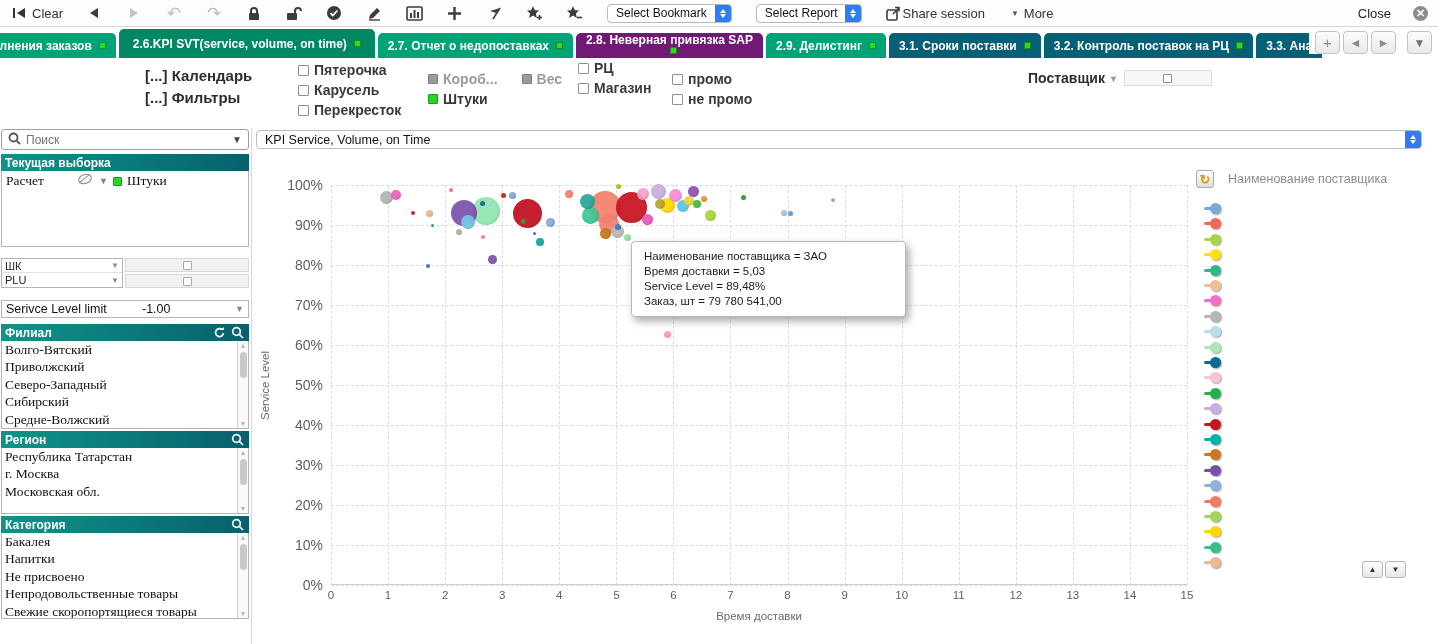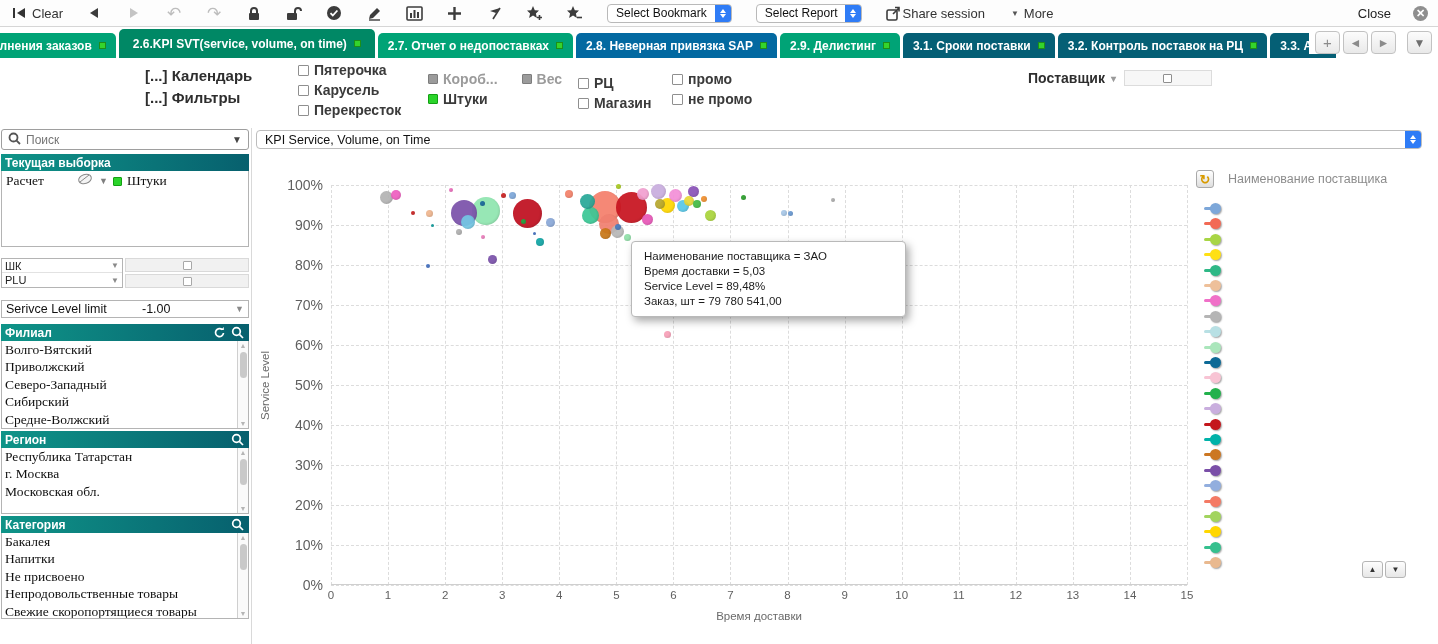--- a/index.html
+++ b/index.html
@@ -258,21 +258,21 @@
           <span class="ind" style="background: rgb(53, 212, 44);"></span>
         </div>
         <div class="tab active" style="background: rgb(0, 136, 101);">
           <span>2.6.KPI SVT(service, volume, on time)</span>
           <span class="ind" style="background: rgb(53, 212, 44);"></span>
         </div>
         <div class="tab" style="background: rgb(0, 163, 118);">
           <span>2.7. Отчет о недопоставках</span>
           <span class="ind" style="background: rgb(53, 212, 44);"></span>
         </div>
-        <div class="tab" style="background: #0369a1;">
+        <div class="tab" style="background: #701a75; flex-direction: column;">
           <span>2.8. Неверная привязка SAP</span>
           <span class="ind" style="background: rgb(53, 212, 44);"></span>
         </div>
         <div class="tab" style="background: rgb(0, 163, 118);">
           <span>2.9. Делистинг</span>
           <span class="ind" style="background: rgb(53, 212, 44);"></span>
         </div>
         <div class="tab" style="background: rgb(5, 95, 117);">
           <span>3.1. Сроки поставки</span>
           <span class="ind" style="background: rgb(53, 212, 44);"></span>
@@ -321,21 +321,21 @@
           <span class="sq gray"></span>
           <span>Вес</span>
         </div>
       </div>
     <div class="chk-col" id="grp-measure2" style="left:428px; top:33px;">
         <div class="chk-row">
           <span class="sq green"></span>
           <span>Штуки</span>
         </div>
       </div>
-    <div class="chk-col" id="grp-location" style="left:578px; top:17px;">
+    <div class="chk-col" id="grp-location" style="left:578px; top:2px;">
         <div class="chk-row">
           <span class="chk-box"></span>
           <span>РЦ</span>
         </div>
         <div class="chk-row">
           <span class="chk-box"></span>
           <span>Магазин</span>
         </div>
       </div>
     <div class="chk-col" id="grp-promo" style="left:672px; top:13px;">

